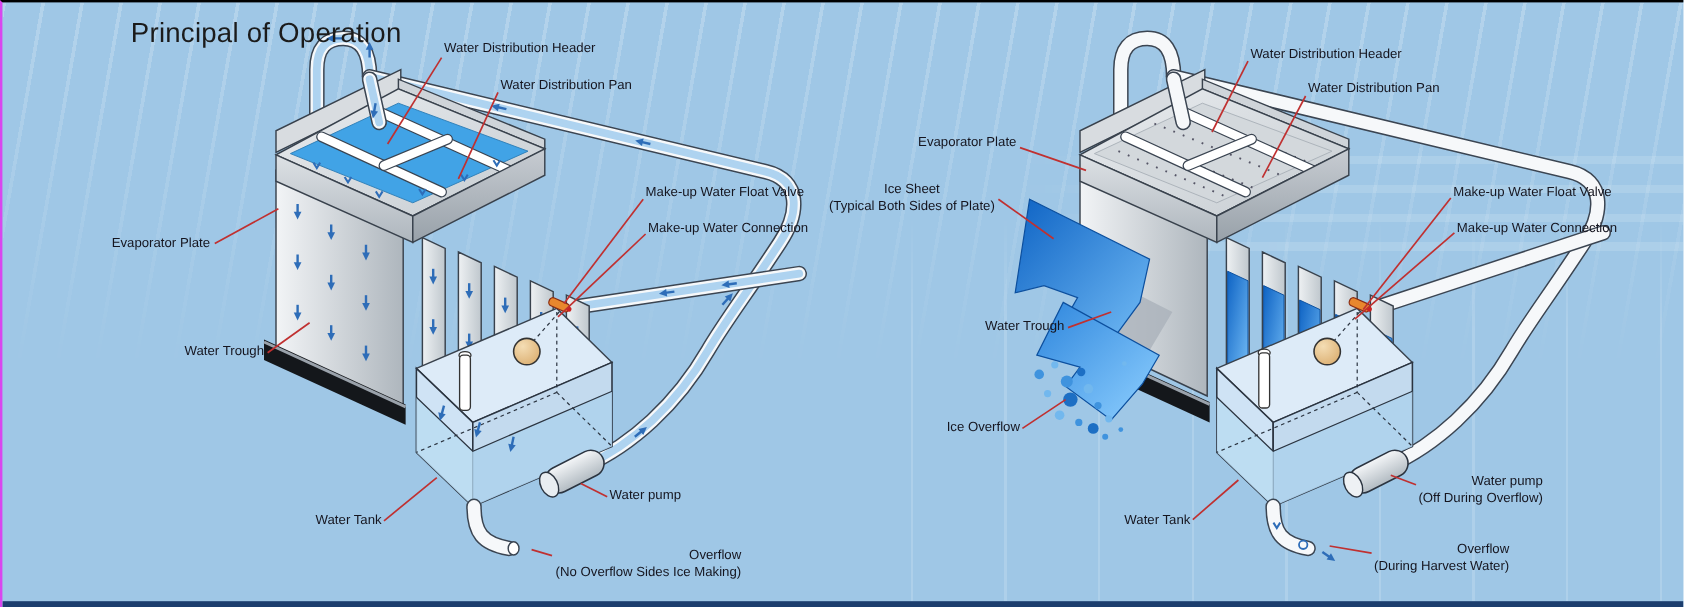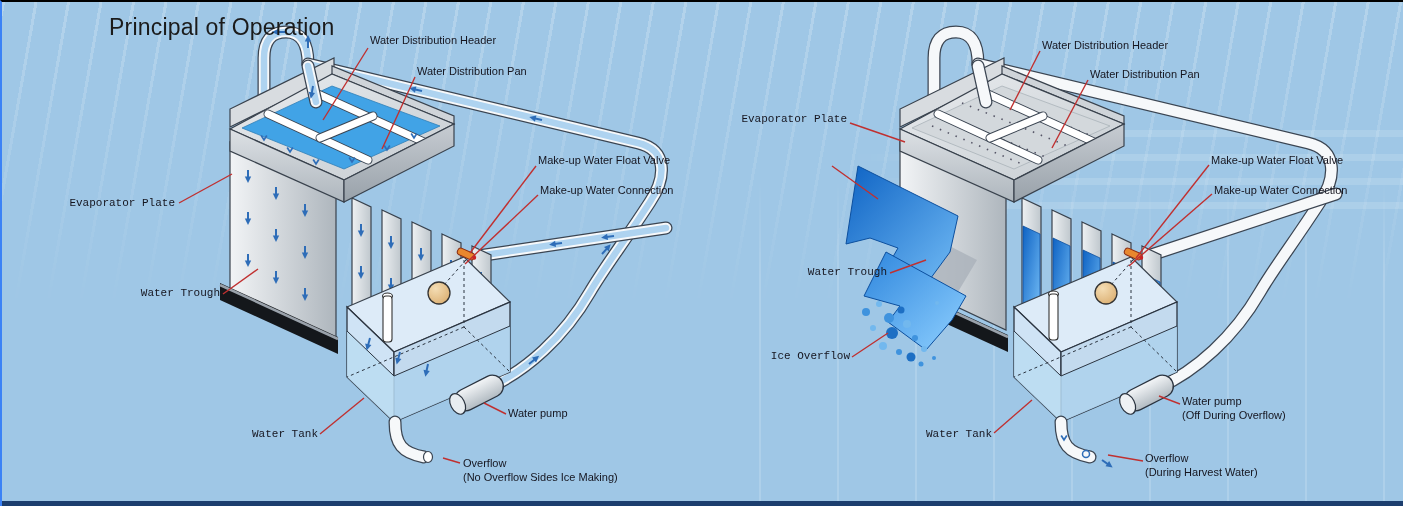--- a/index.html
+++ b/index.html
@@ -1,31 +1,31 @@
 <!DOCTYPE html>
 <html><head>
 <meta charset="utf-8">
 <style>
   html,body{margin:0;padding:0;background:#fff;font-family:"Liberation Sans",sans-serif;}
   .canvas{position:relative;width:1401px;height:504px;background:#9fc7e6;overflow:hidden;
-          border-top:2px solid #000;border-left:2px solid #3b82f6;}
+          border-top:2px solid #000;border-left:2px solid #d946ef;}
   .streaks{position:absolute;left:0;right:0;top:0;height:310px;pointer-events:none;
           background:repeating-linear-gradient(100deg,rgba(255,255,255,.22) 0 3px,rgba(255,255,255,0) 3px 32px);
           -webkit-mask:linear-gradient(to bottom,#000,transparent);mask:linear-gradient(to bottom,#000,transparent);}
   .vstripes{position:absolute;right:0;bottom:5px;width:46%;height:64%;pointer-events:none;
           background:repeating-linear-gradient(90deg,rgba(255,255,255,.16) 0 2px,transparent 2px 78px);
           -webkit-mask:linear-gradient(to top,#000 70%,transparent);mask:linear-gradient(to top,#000 70%,transparent);}
   .hbands{position:absolute;right:0;top:128px;width:40%;height:92px;pointer-events:none;
           background:repeating-linear-gradient(to bottom,rgba(255,255,255,.14) 0 7px,transparent 7px 24px);
           -webkit-mask:linear-gradient(to left,#000 60%,transparent);mask:linear-gradient(to left,#000 60%,transparent);}
   .botbar{position:absolute;left:0;right:0;bottom:0;height:5px;background:#1c3e6e;}
   .title{position:absolute;left:107px;top:12px;font-size:23px;font-weight:500;color:#1b1b1b;letter-spacing:.2px;}
   .art{position:absolute;left:0;top:0;width:1401px;height:504px;}
-  .lbl{position:absolute;font-size:11px;line-height:13.5px;color:#15151f;white-space:nowrap;}
-  .ral{text-align:right;font-family:Liberation Mono, monospace;}
+  .lbl{position:absolute;font-size:11px;line-height:13.5px;color:#15151f;white-space:nowrap;text-align:right;}
+  .ral{text-align:right;}
   .ctr{text-align:center;}
   .pO{fill:none;stroke:#3b4552;stroke-width:13;stroke-linecap:round;stroke-linejoin:round;}
   .pW{fill:none;stroke:#f6f8fa;stroke-width:10.5;stroke-linecap:round;stroke-linejoin:round;}
   .pB{fill:none;stroke:#aed3f0;stroke-width:6.5;stroke-linecap:round;stroke-linejoin:round;}
   .hO{fill:none;stroke:#3b4552;stroke-width:9;stroke-linecap:round;}
   .hW{fill:none;stroke:#ffffff;stroke-width:7;stroke-linecap:round;}
   .ld{stroke:#c03030;stroke-width:1.4;}
   .edge{stroke:#39424d;stroke-width:1.2;}
   .dash{stroke:#2b3440;stroke-width:1;stroke-dasharray:3 3;fill:none;}
   .dots{stroke:#556;stroke-width:1.6;stroke-dasharray:1.5 7;fill:none;}
@@ -364,20 +364,24 @@
   <div class="lbl ral" style="right:1085px;top:426px">Water Tank</div>
   <div class="lbl" style="left:506px;top:405px">Water pump</div>
   <div class="lbl" style="left:461px;top:455px">
     <div>Overflow</div>
     <div>(No Overflow Sides Ice Making)</div>
   </div>
 
   <div class="lbl" style="left:1040px;top:37px">Water Distribution Header</div>
   <div class="lbl" style="left:1088px;top:66px">Water Distribution Pan</div>
   <div class="lbl ral" style="right:556px;top:111px">Evaporator Plate</div>
+  <div class="lbl ctr" style="right:574px;top:150px">
+    <div>Ice Sheet</div>
+    <div>(Typical Both Sides of Plate)</div>
+  </div>
   <div class="lbl" style="left:1209px;top:152px">Make-up Water Float Valve</div>
   <div class="lbl" style="left:1212px;top:182px">Make-up Water Connection</div>
   <div class="lbl ral" style="right:516px;top:264px">Water Trough</div>
   <div class="lbl ral" style="right:553px;top:348px">Ice Overflow</div>
   <div class="lbl ral" style="right:411px;top:426px">Water Tank</div>
   <div class="lbl" style="left:1180px;top:393px">
     <div>Water pump</div>
     <div>(Off During Overflow)</div>
   </div>
   <div class="lbl" style="left:1143px;top:450px">

